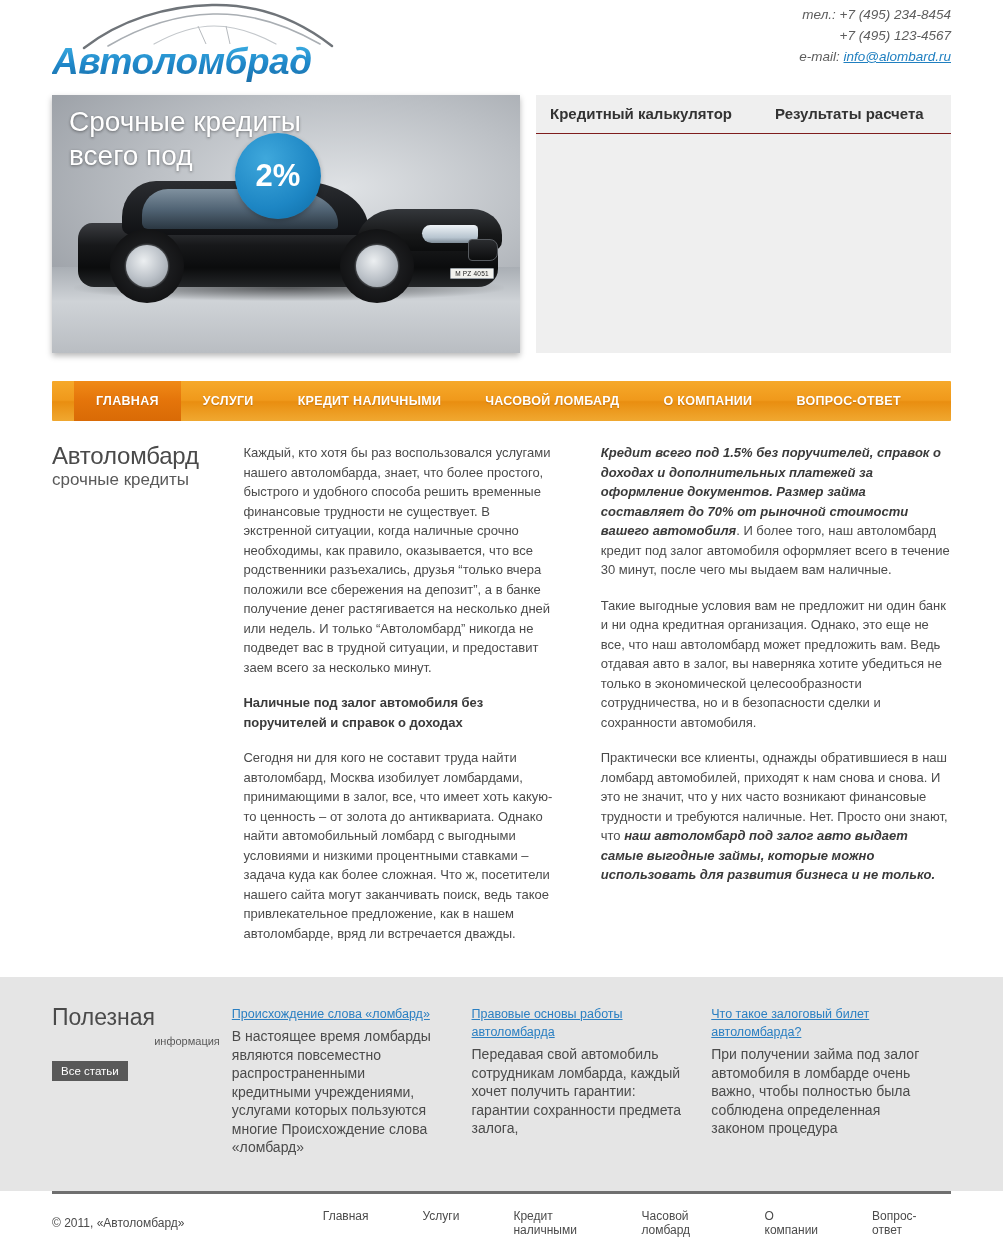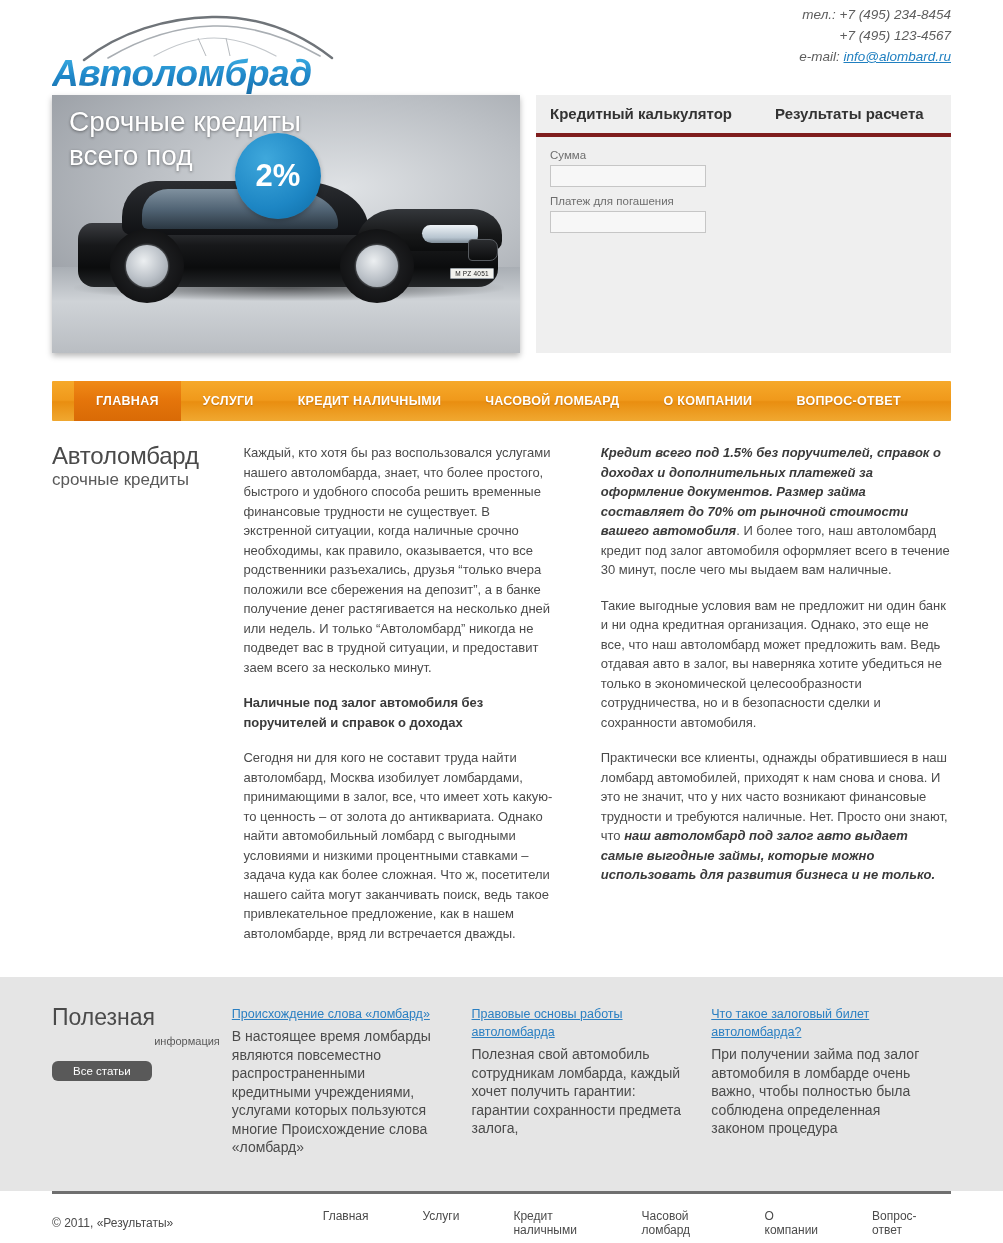--- a/index.html
+++ b/index.html
@@ -15,21 +15,21 @@
 
   
   .header {
     height: 95px;
     position: relative;
     padding: 0 52px;
   }
   .logo-wrap {
     position: absolute;
     left: 52px;
-    top: 12px;
+    top: 0;
     width: 310px;
     height: 80px;
   }
   .logo-swoosh { position: absolute; left: 28px; top: 2px; }
   .logo-text {
     position: absolute;
     left: 0px;
     top: 41px;
     font-size: 37px;
     font-style: italic;
@@ -164,21 +164,21 @@
     font-family: "Liberation Sans", sans-serif; letter-spacing: .2px;
   }
 
   .calc {
     position: absolute;
     left: 484px; top: 0;
     width: 415px;
     height: 258px;
     background: #efefef;
   }
-  .calc-heads { display: flex; padding: 10px 14px 0 14px; border-bottom: 4px solid #7f1d1d; }
+  .calc-heads { display: flex; padding: 10px 14px 0 14px; border-bottom: 1px solid #7f1d1d; }
   .calc-heads h3 {
     font-size: 15px;
     font-weight: bold;
     color: #333;
     padding-bottom: 11px;
   }
   .calc-heads h3.h1 { width: 225px; }
   .calc-body { display: flex; padding: 12px 14px 0 14px; }
   .calc-col { width: 225px; }
   .calc-col.right { width: 190px; }
@@ -276,22 +276,22 @@
     display: flex;
   }
   .useful-aside { width: 180px; padding-right: 12px; }
   .useful-h1 { font-size: 23px; color: #4a4a4a; line-height: 25px; }
   .useful-h2 { font-size: 11px; color: #5a5a5a; line-height: 22px; margin-bottom: 9px; text-align: right;}
   .all-btn {
     display: inline-block;
     background: #595959;
     color: #fff;
     font-size: 11.5px;
-    padding: 4px 21px;
-    border-radius: 6px;
+    padding: 4px 9px;
+    border-radius: 0;
     cursor: pointer;
   }
   .art-col { width: 240px; padding-right: 24px; }
   .art-col a {
     display: block;
     color: #2a7fc2;
     font-size: 12.5px;
     line-height: 18px;
     text-decoration: underline;
     margin-bottom: 4px;
@@ -377,27 +377,20 @@
     </div>
 
     <div class="calc">
       <div class="calc-heads">
         <h3 class="h1">Кредитный калькулятор</h3>
         <h3>Результаты расчета</h3>
       </div>
       <div class="calc-body">
 
 
-        <div class="calc-col right">
-          <div class="field-label">Сумма</div>
-          <input class="field-input" type="text" readonly="" placeholder="" style="">
-
-          <div class="field-label">Платеж для погашения</div>
-          <input class="field-input" type="text" readonly="" placeholder="" style="">
-        </div>
 
       </div>
     </div>
   </div>
 
   <div class="navbar">
     <div class="nav-pad"></div>
     <div class="nav-item active">ГЛАВНАЯ</div>
     <div class="nav-item">УСЛУГИ</div>
     <div class="nav-item">КРЕДИТ НАЛИЧНЫМИ</div>
@@ -437,32 +430,32 @@
       <div class="all-btn">Все статьи</div>
     </div>
 
     <div class="art-col">
       <a href="#">Происхождение слова «ломбард»</a>
       <p>В настоящее время ломбарды являются повсеместно распространенными кредитными учреждениями, услугами которых пользуются многие Происхождение слова «ломбард»</p>
     </div>
 
     <div class="art-col">
       <a href="#">Правовые основы работы автоломбарда</a>
-      <p>Полезная свой автомобиль сотрудникам ломбарда, каждый хочет получить гарантии: гарантии сохранности предмета залога,</p>
+      <p>Передавая свой автомобиль сотрудникам ломбарда, каждый хочет получить гарантии: гарантии сохранности предмета залога,</p>
     </div>
 
     <div class="art-col">
       <a href="#">Что такое залоговый билет автоломбарда?</a>
       <p>При получении займа под залог автомобиля в ломбарде очень важно, чтобы полностью была соблюдена определенная законом процедура</p>
     </div>
   </div>
 
   <div class="footer-sep"></div>
   <div class="footer">
-    <div class="copy">© 2011,  «Результаты»</div>
+    <div class="copy">© 2011,  «Автоломбард»</div>
     <div class="fnav">
       <a href="#">Главная</a>
       <a href="#">Услуги</a>
       <a href="#">Кредит наличными</a>
       <a href="#">Часовой ломбард</a>
       <a href="#">О компании</a>
       <a href="#">Вопрос-ответ</a>
     </div>
   </div>
 

